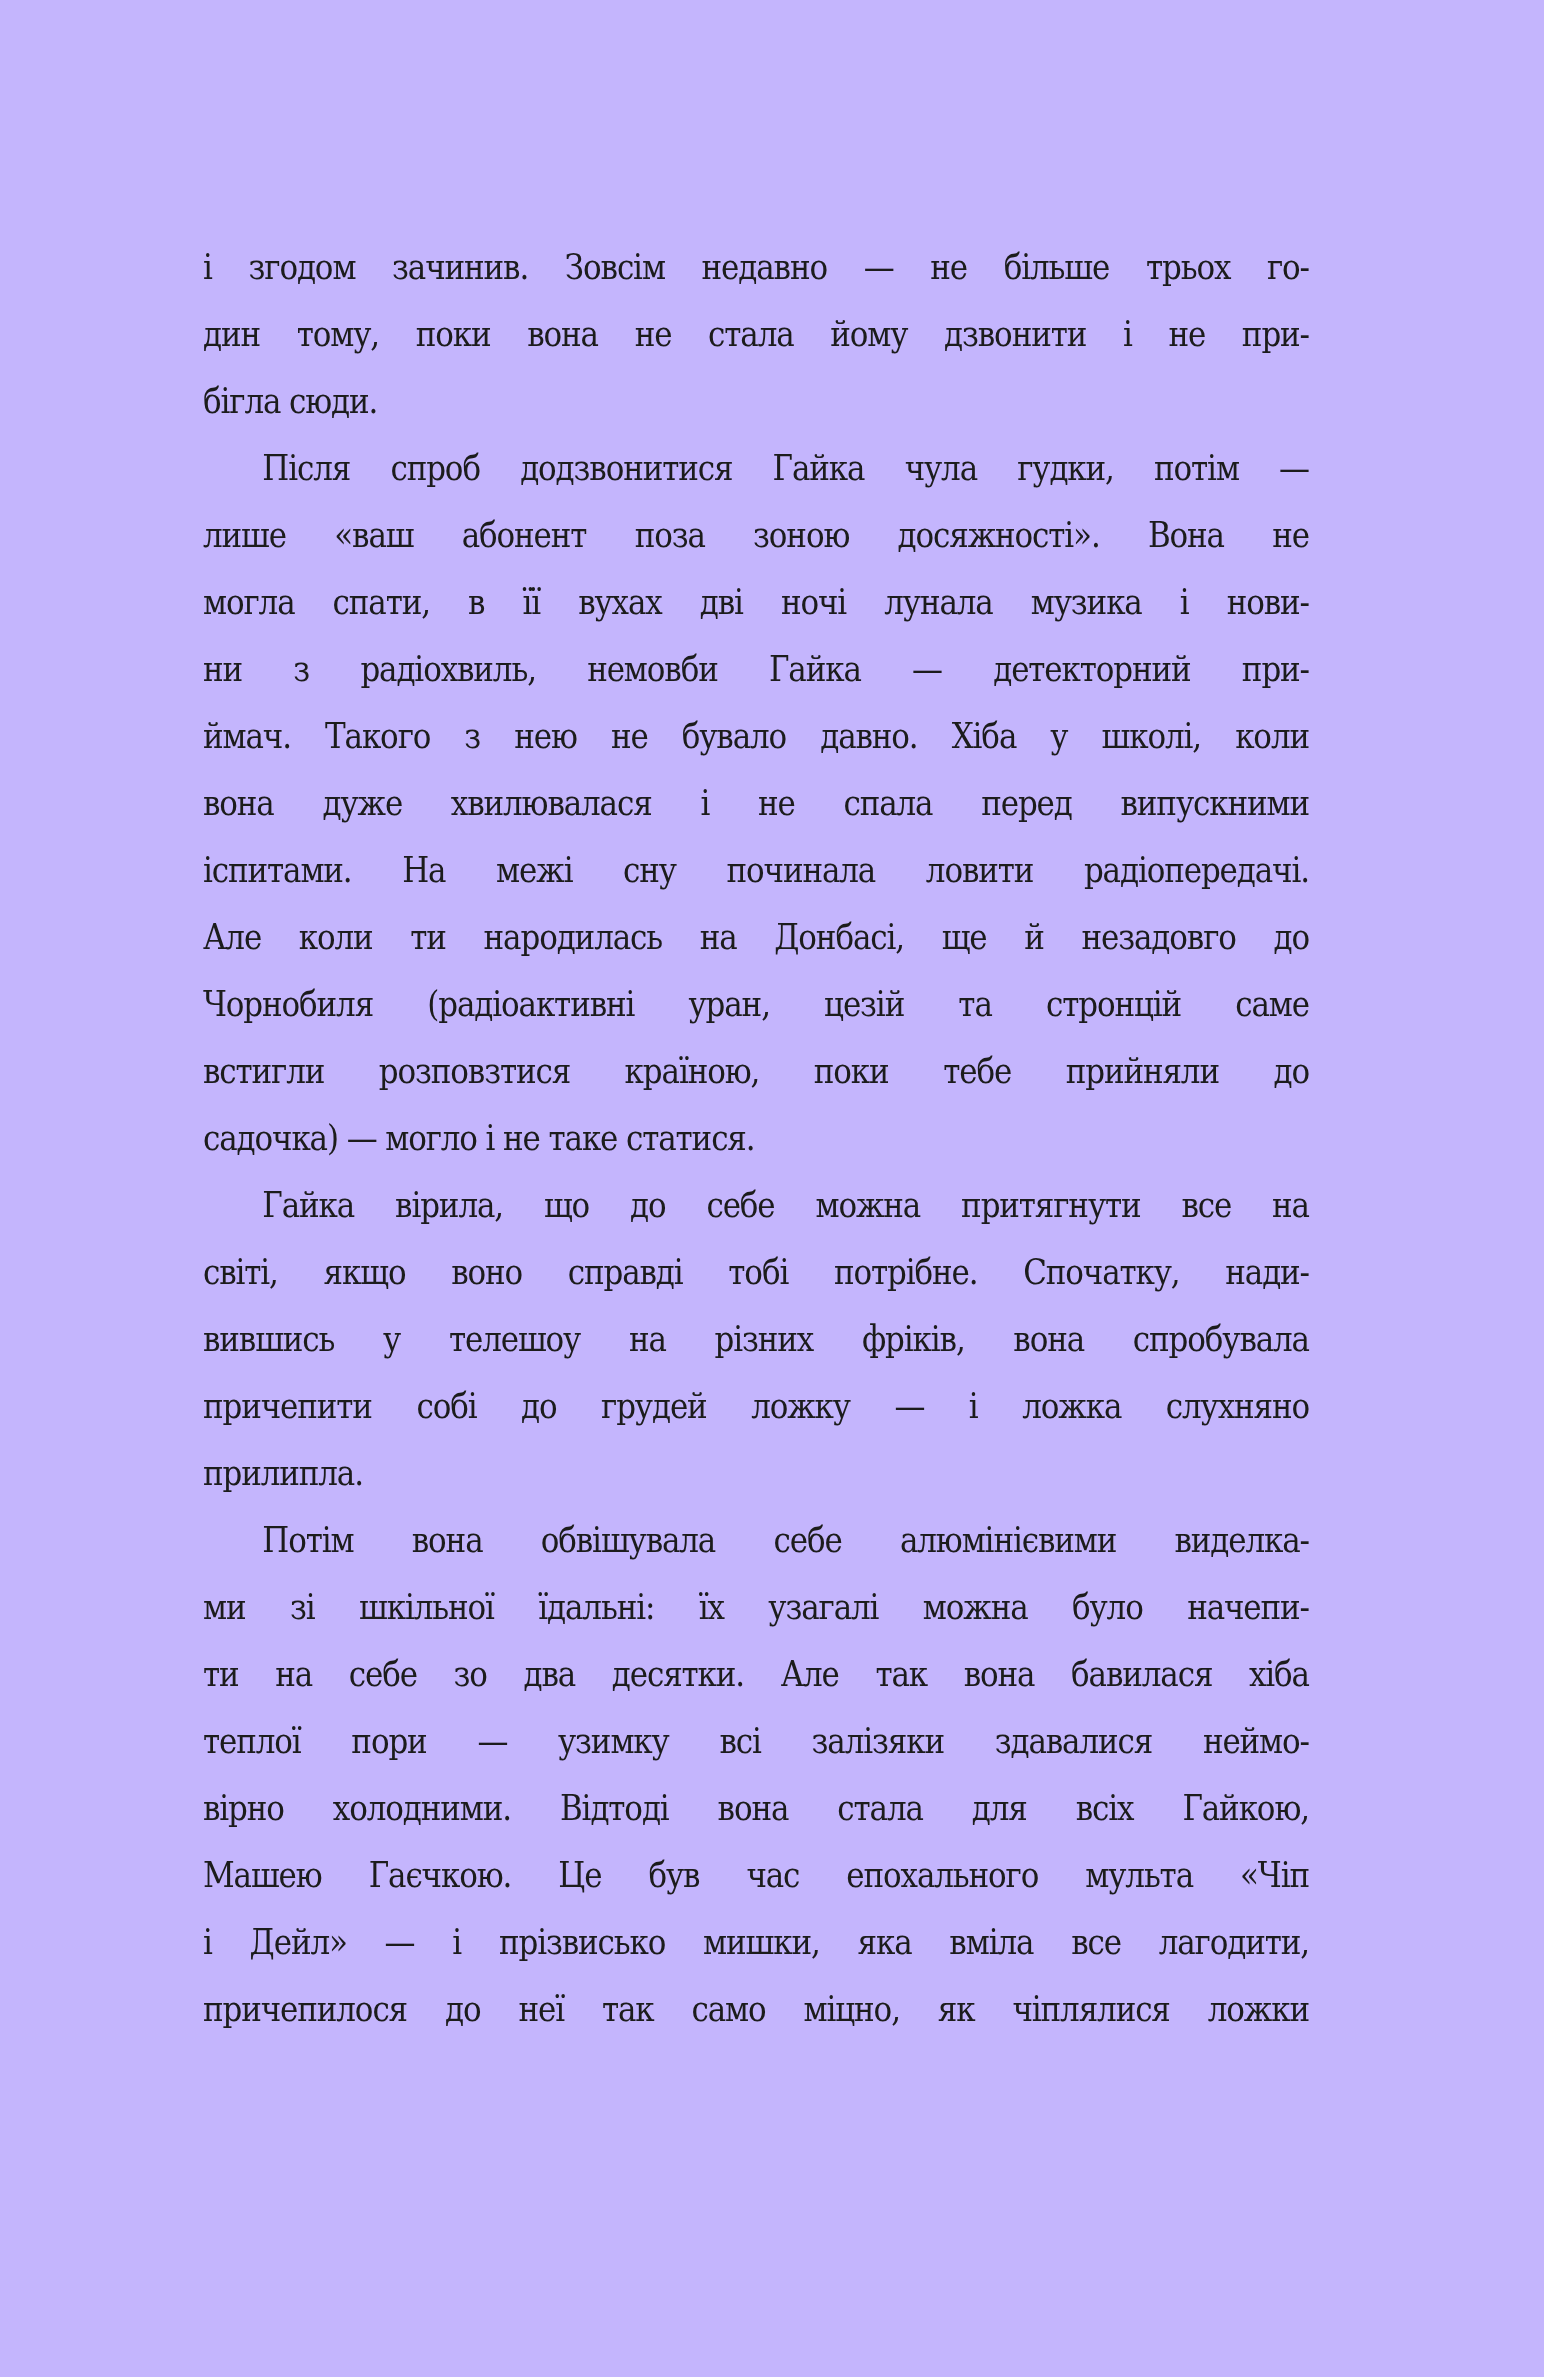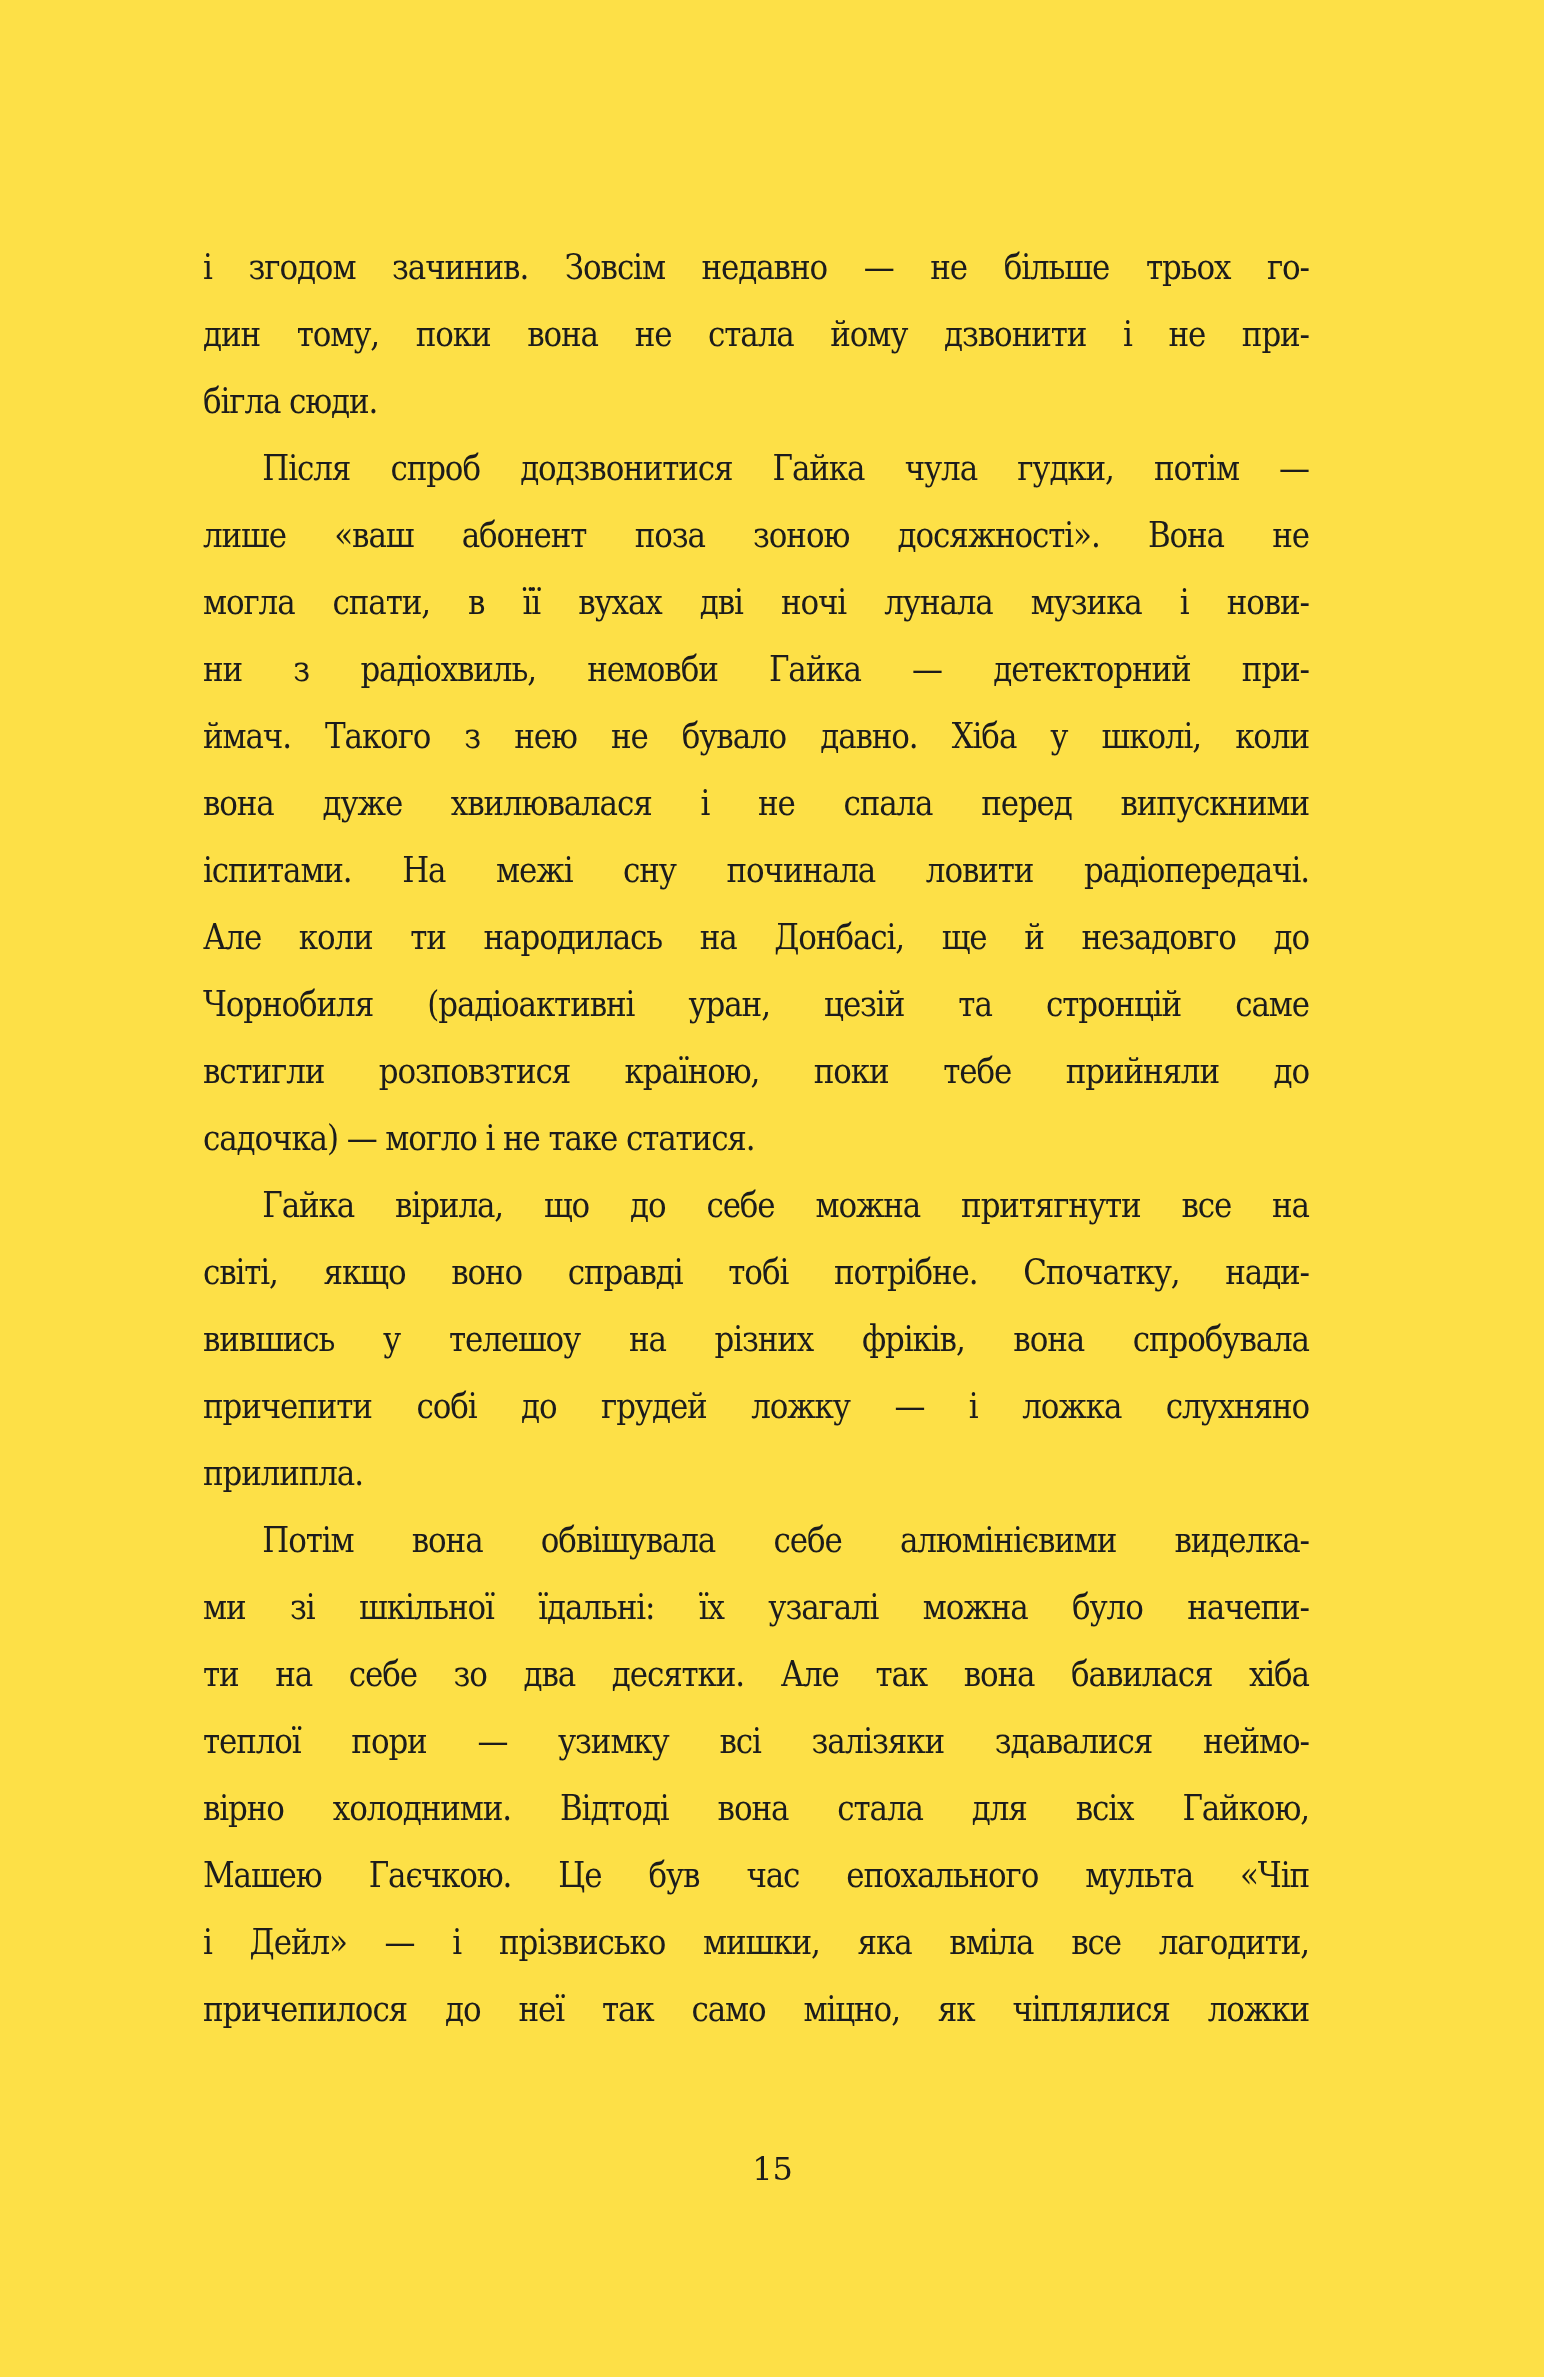--- a/index.html
+++ b/index.html
@@ -11,21 +11,21 @@
     width: 1545px;
     height: 2377px;
     position: relative;
     overflow: hidden;
   }
   .page {
     position: absolute;
     left: 0; top: 0;
     width: 1545px;
     height: 2377px;
-    background: #fde047;
+    background: #c4b5fd;
   }
   .text-block {
     position: absolute;
     left: 203px;
     top: 233px;
     width: 1105px;
     font-family: "DejaVu Serif", serif;
     font-size: 36px;
     color: #1c1c1c;
     letter-spacing: -1.3px;
@@ -90,15 +90,14 @@
     <span class="line indent">Потім вона обвішувала себе алюмінієвими виделка-</span>
     <span class="line">ми зі шкільної їдальні: їх узагалі можна було начепи-</span>
     <span class="line">ти на себе зо два десятки. Але так вона бавилася хіба</span>
     <span class="line">теплої пори — узимку всі залізяки здавалися неймо-</span>
     <span class="line">вірно холодними. Відтоді вона стала для всіх Гайкою,</span>
     <span class="line">Машею Гаєчкою. Це був час епохального мульта «Чіп</span>
     <span class="line">і Дейл» — і прізвисько мишки, яка вміла все лагодити,</span>
     <span class="line">причепилося до неї так само міцно, як чіплялися ложки</span>
   </div>
 
-  <div class="page-number">15</div>
 </div>
 
 
 </body></html>

